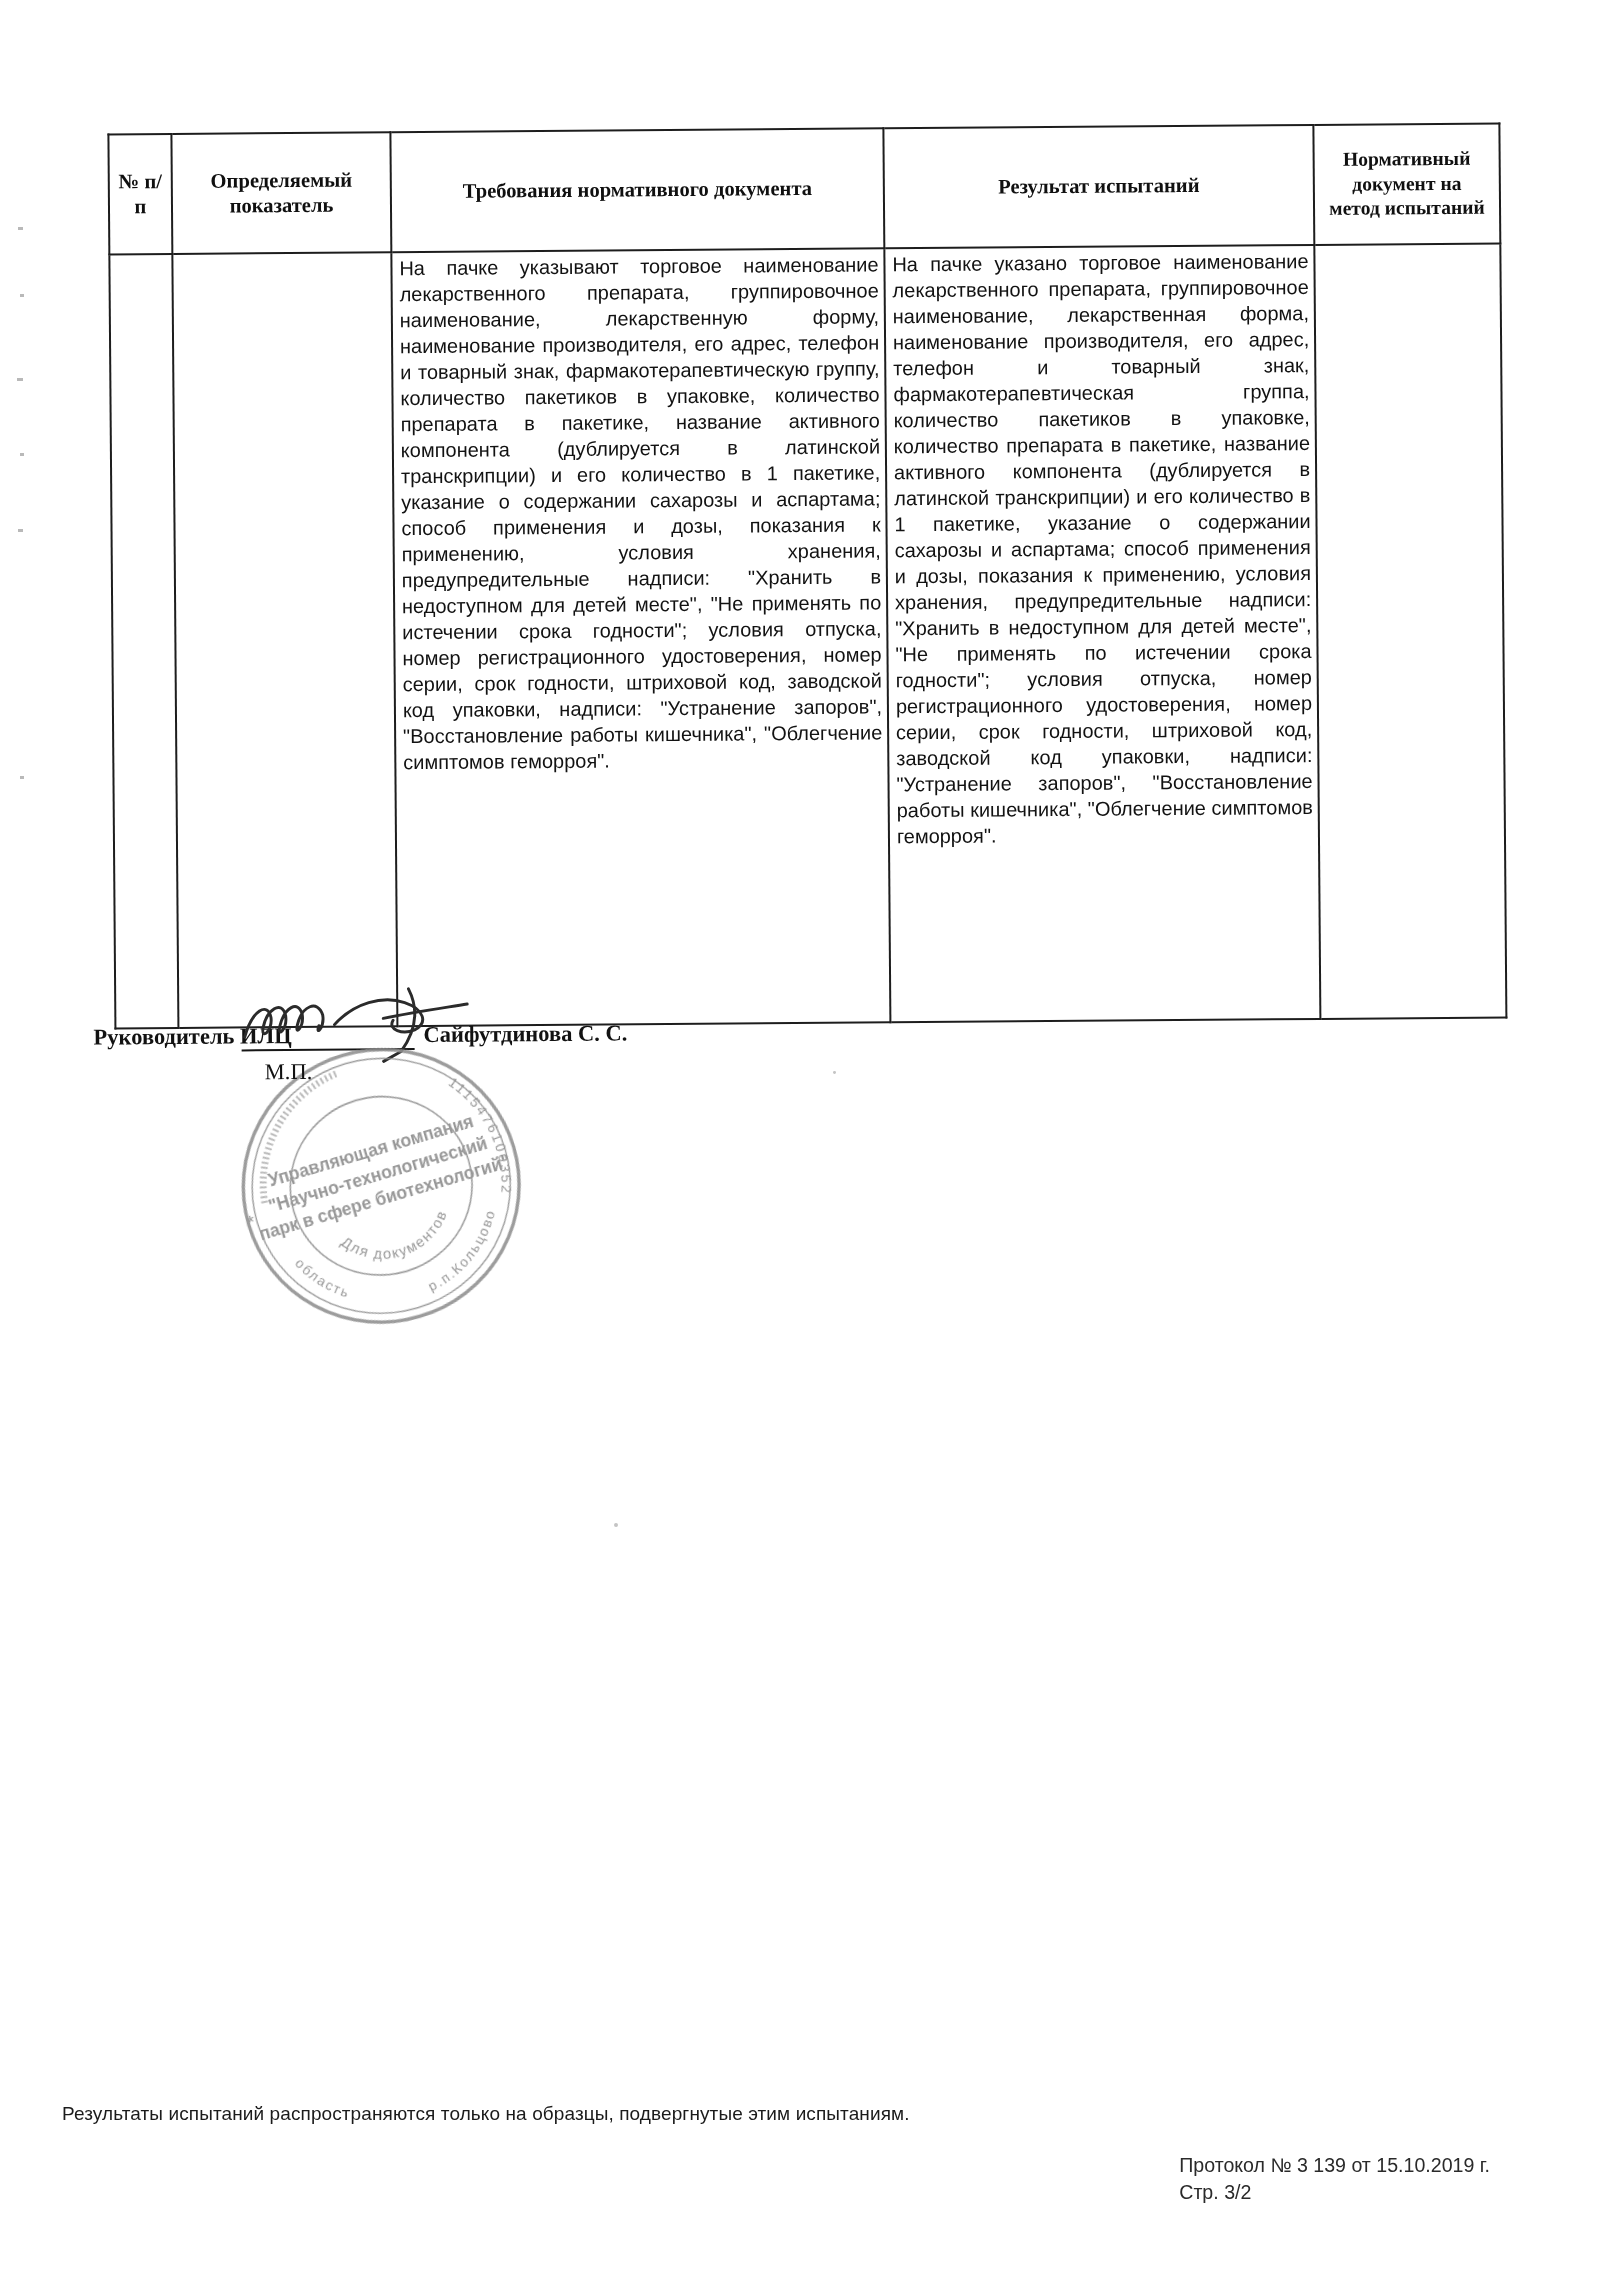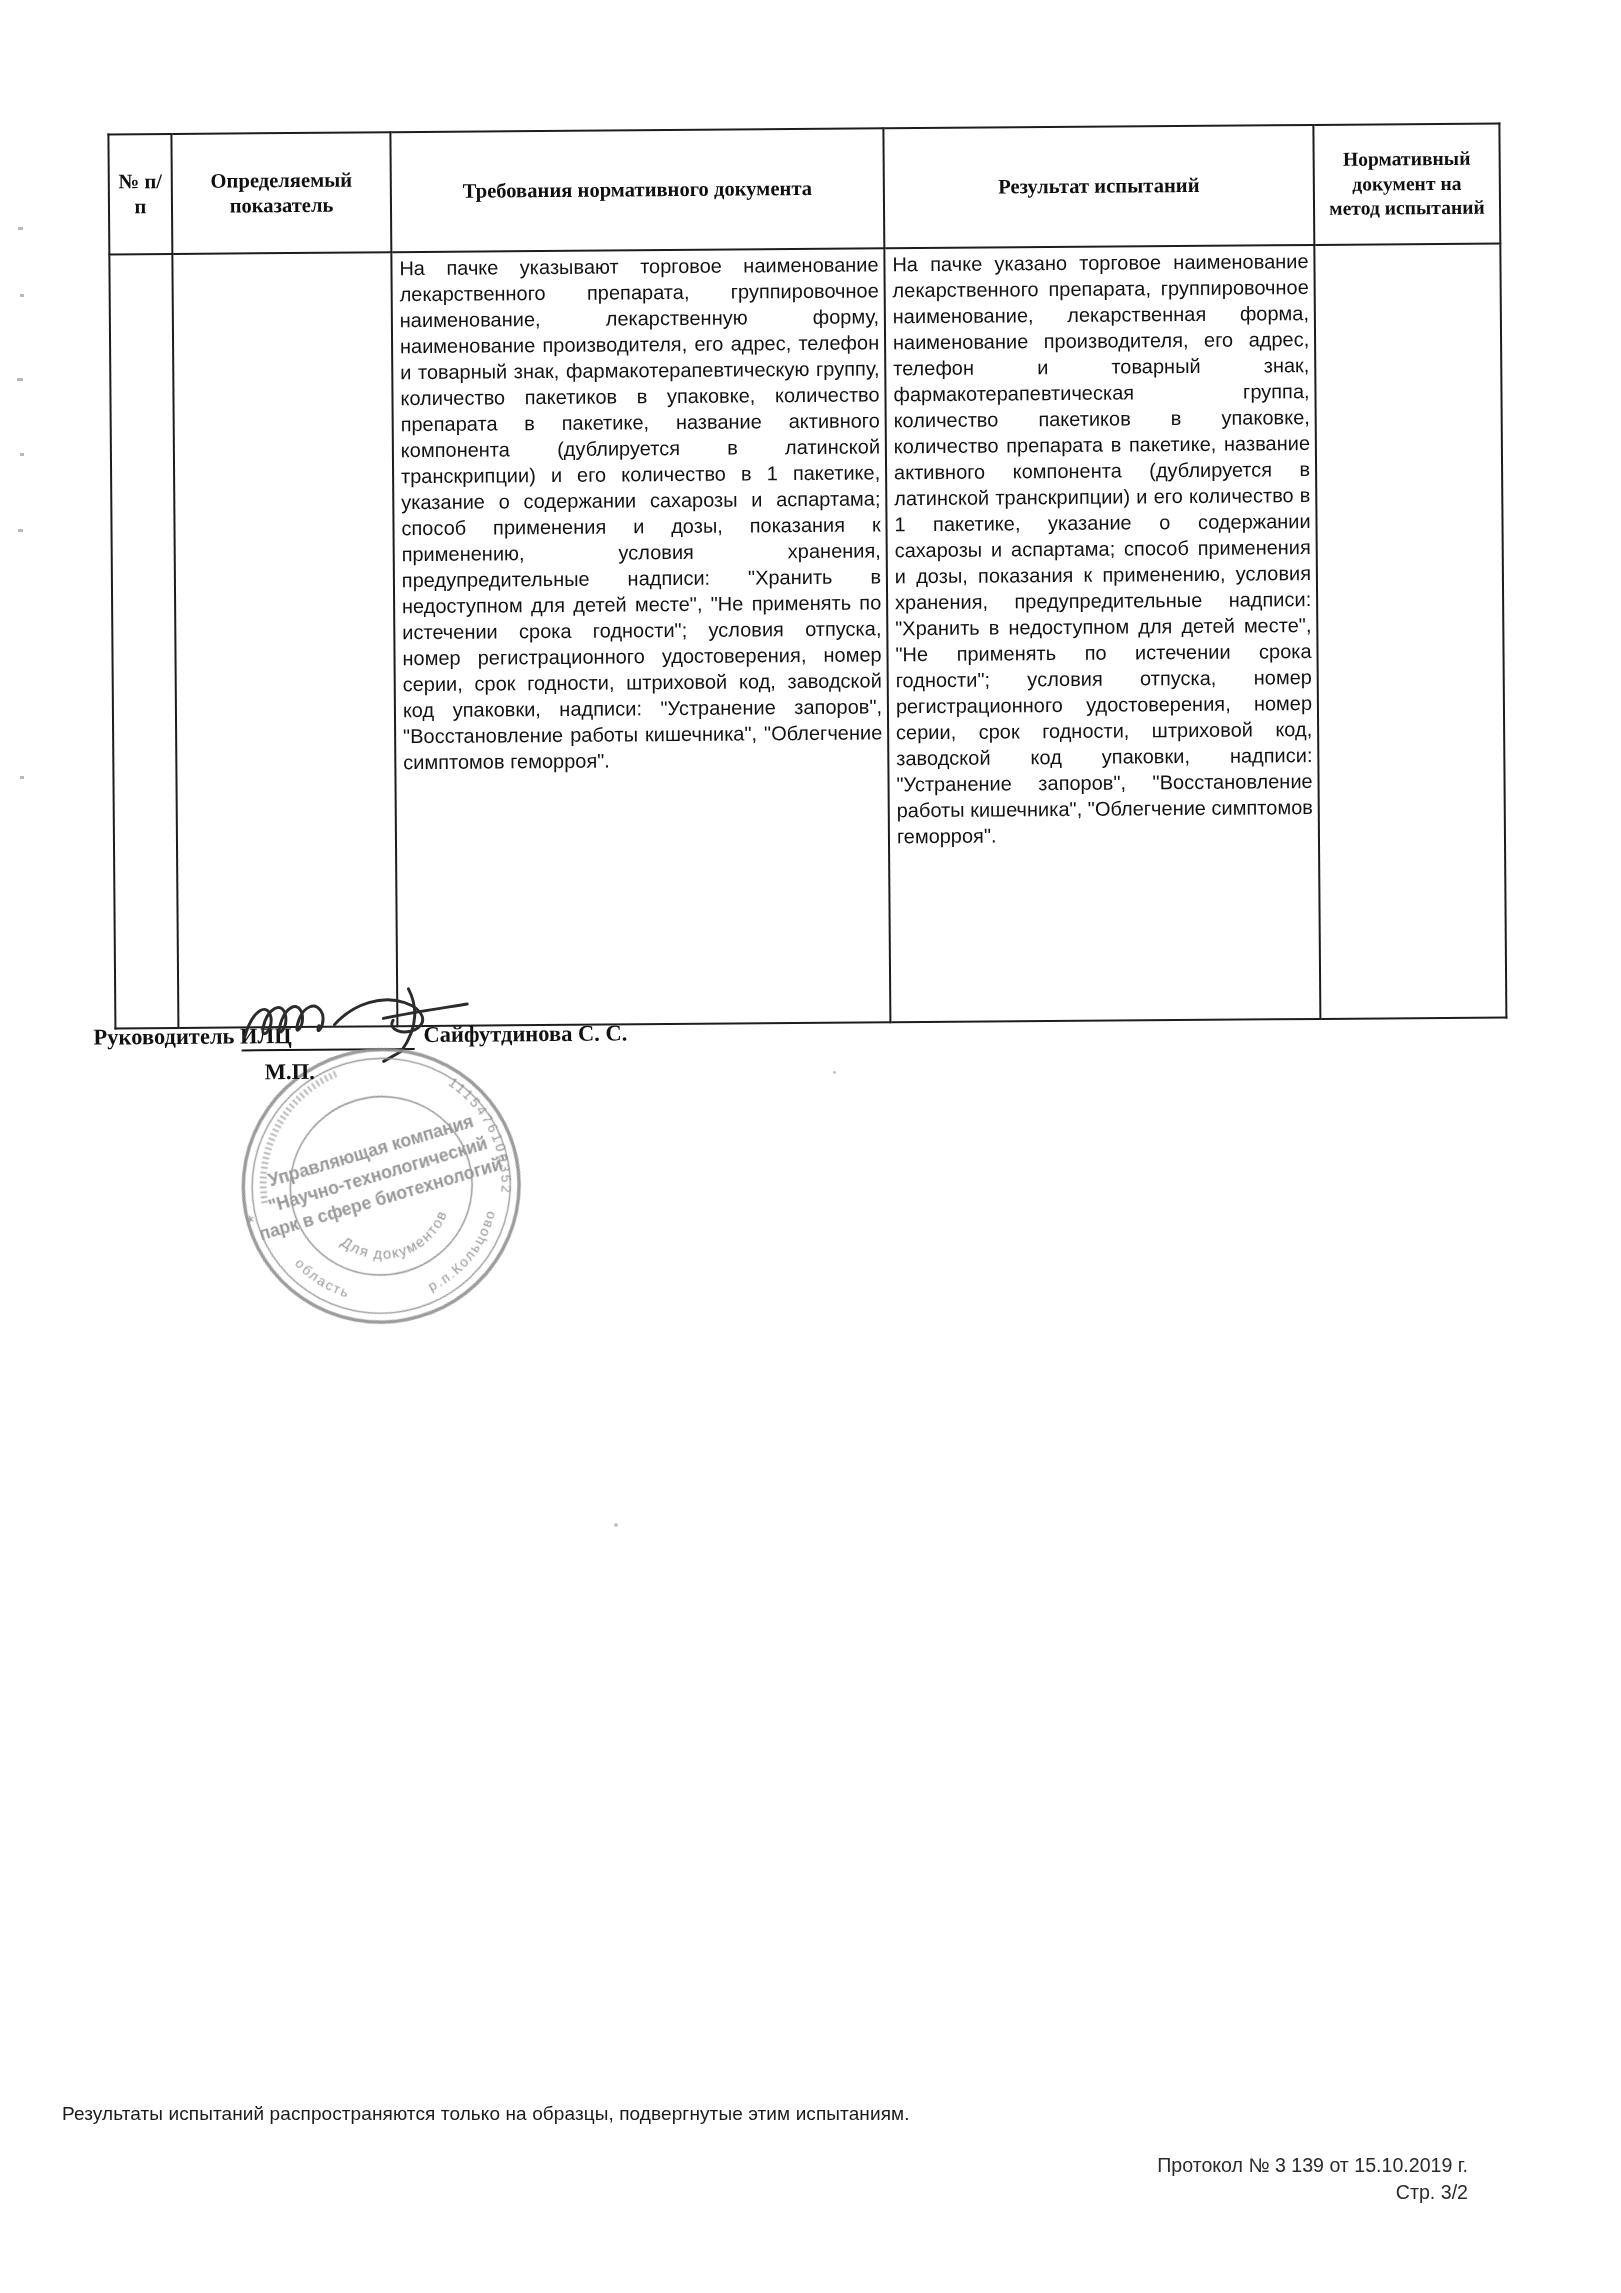--- a/index.html
+++ b/index.html
@@ -38,30 +38,30 @@
     position:absolute; left:238px; top:990px; width:173px; height:55px;
     border-bottom:2px solid #161616;
   }
   .sig-scribble{ position:absolute; left:233px; top:976px; }
   .sig-name{
     position:absolute; left:420px; top:1019px;
     font-family:"Liberation Serif",serif; font-weight:bold; font-size:22.5px; color:#121212;
   }
   .mp{
     position:absolute; left:261px; top:1055px; z-index:3;
-    font-family:"Liberation Serif",serif; font-weight:bold; font-size:22.5px; color:#111;
+    font-family:"Liberation Serif",serif; font-weight:normal; font-size:22.5px; color:#111;
   }
   .stamp{ position:absolute; left:209px; top:1019px; z-index:2; opacity:0.88; }
   
   .footer-left{
     position:absolute; left:62px; top:2101px;
     font-size:19px; line-height:26.5px; color:#1b1b1b; letter-spacing:0.1px;
   }
   .footer-right{
-    position:absolute; right:153px; top:2152px; text-align:right;
+    position:absolute; right:131px; top:2152px; text-align:left;
     font-size:19.6px; line-height:27.4px; color:#2a2a2a;
   }
   
   .tick{ position:absolute; background:#b9b9b9; }
   .t1{left:17.6px; top:227px; width:5.9px; height:2.9px;}
   .t2{left:19.6px; top:294px; width:4.9px; height:2.9px;}
   .t3{left:16.7px; top:378px; width:5.9px; height:2.9px;}
   .t4{left:19.6px; top:453px; width:4.9px; height:2.9px;}
   .t5{left:17.6px; top:529px; width:5.9px; height:2.9px;}
   .t6{left:19.6px; top:776px; width:4.9px; height:2.9px;}

